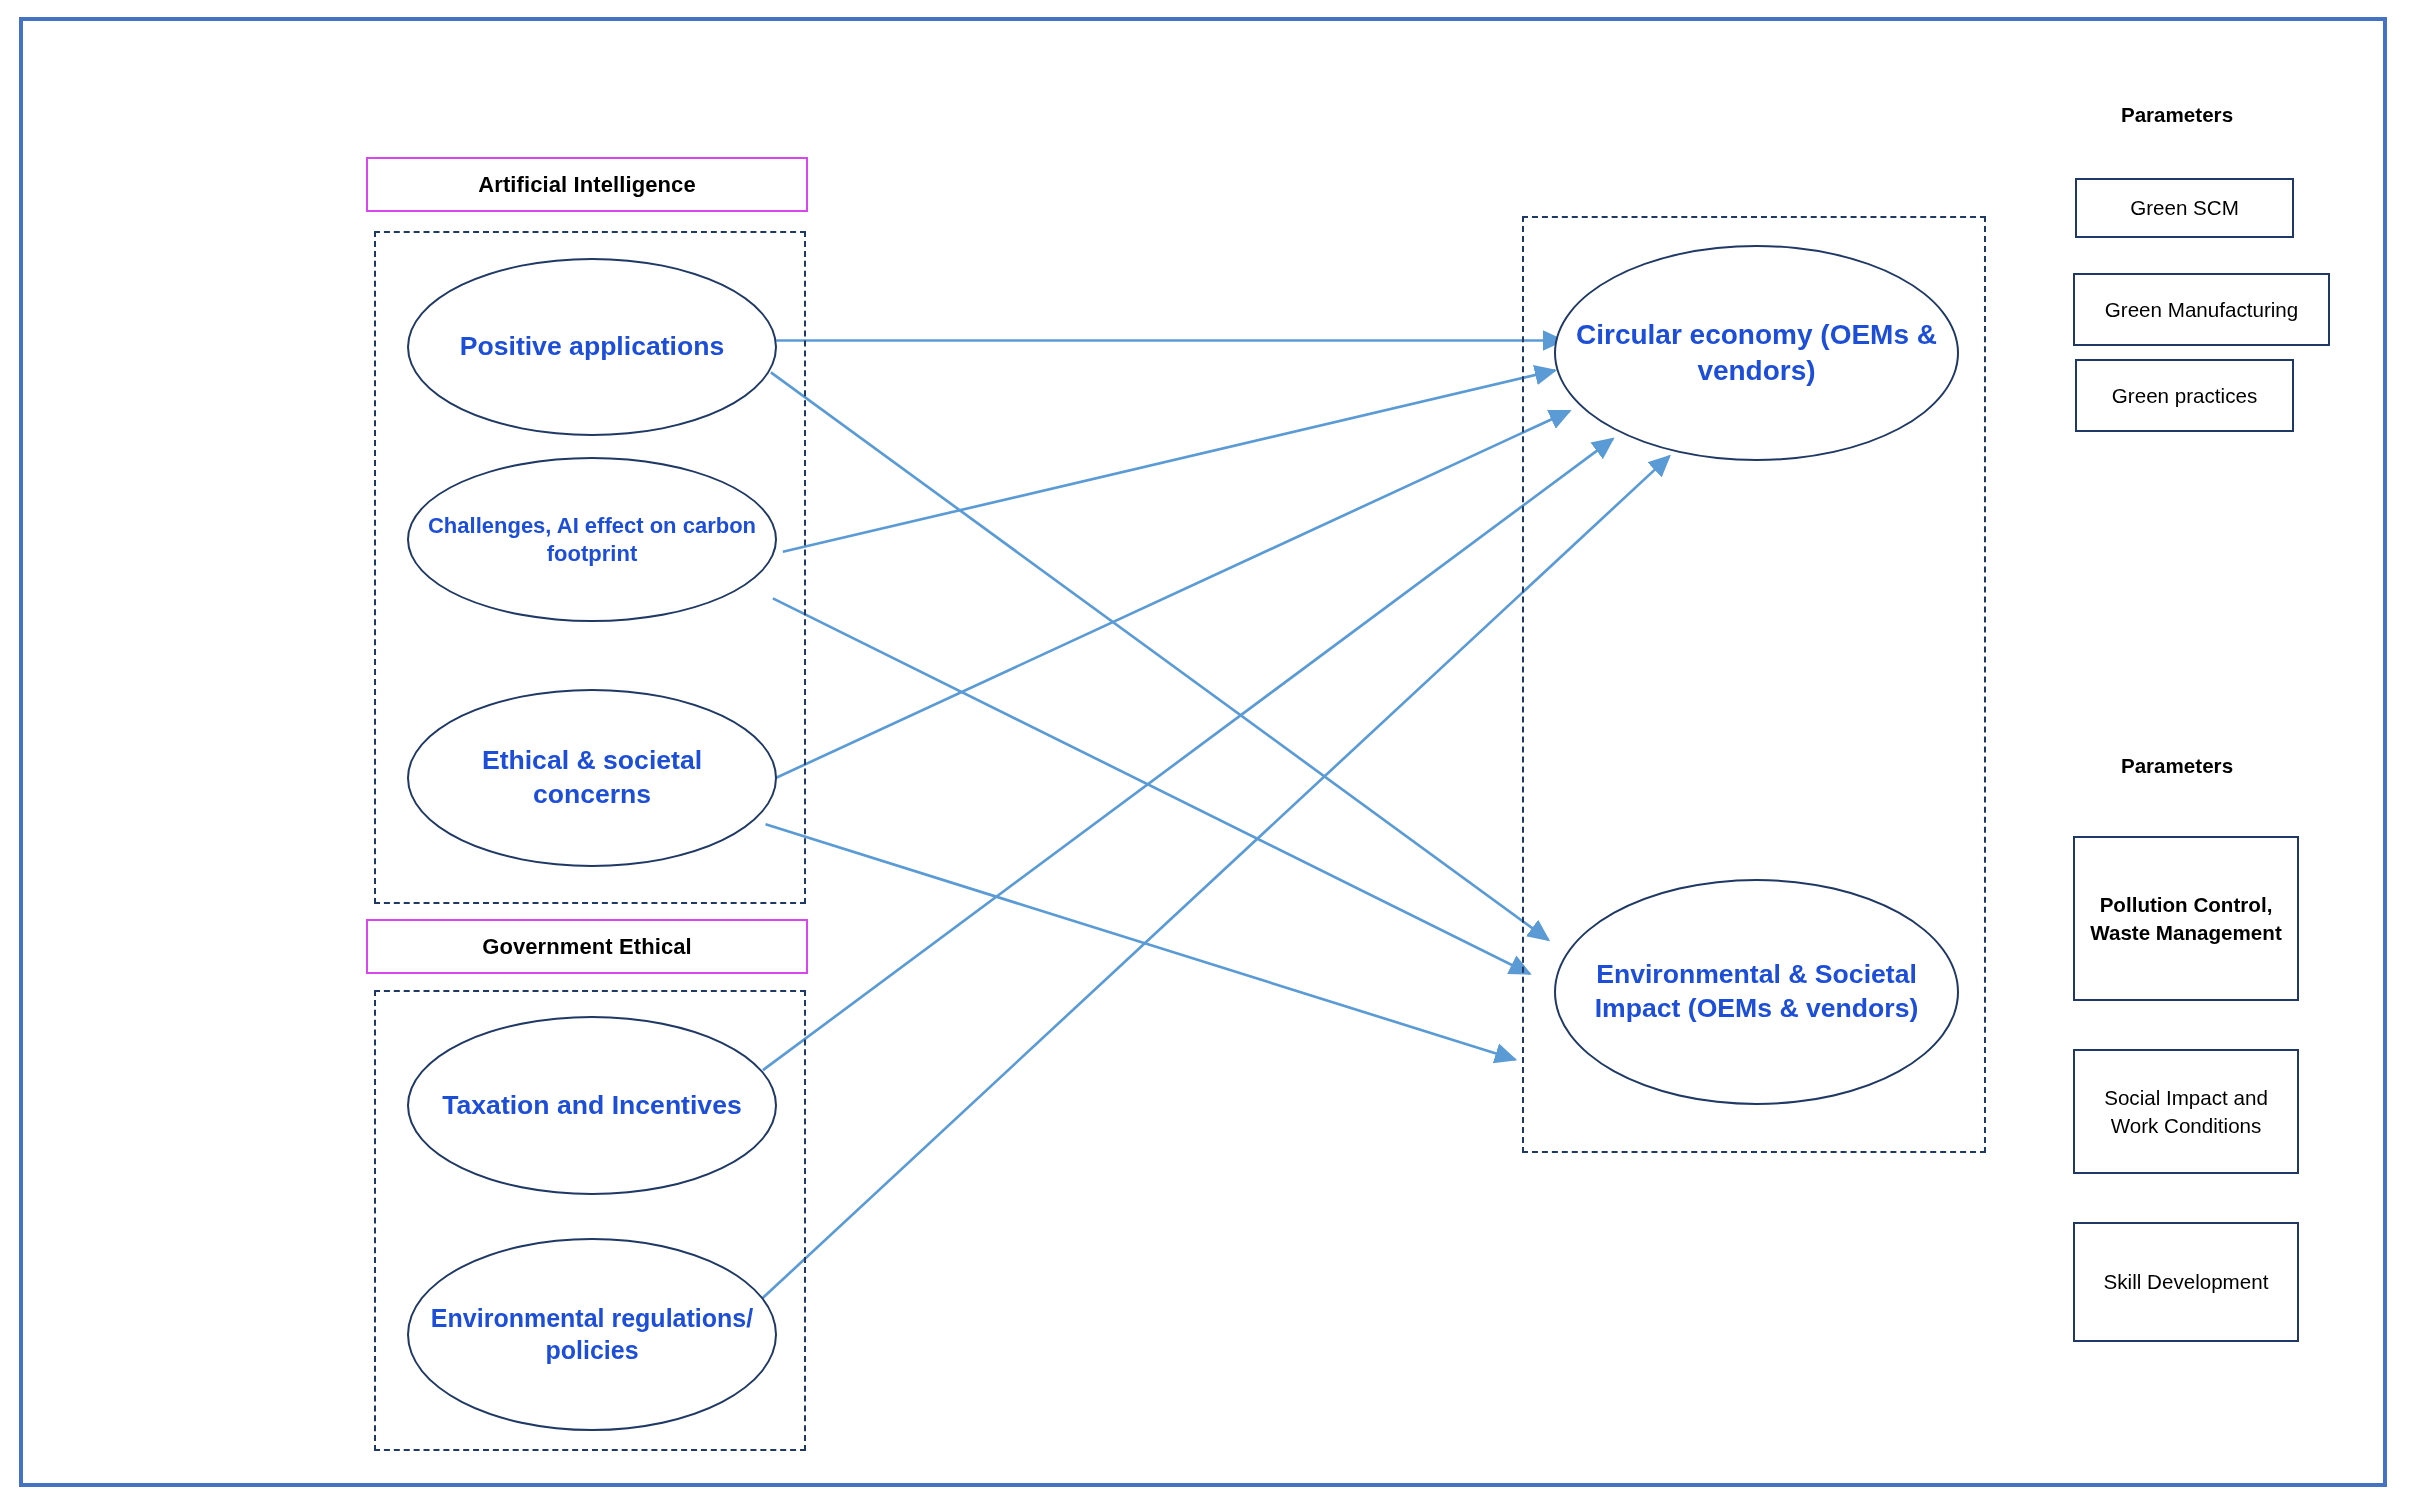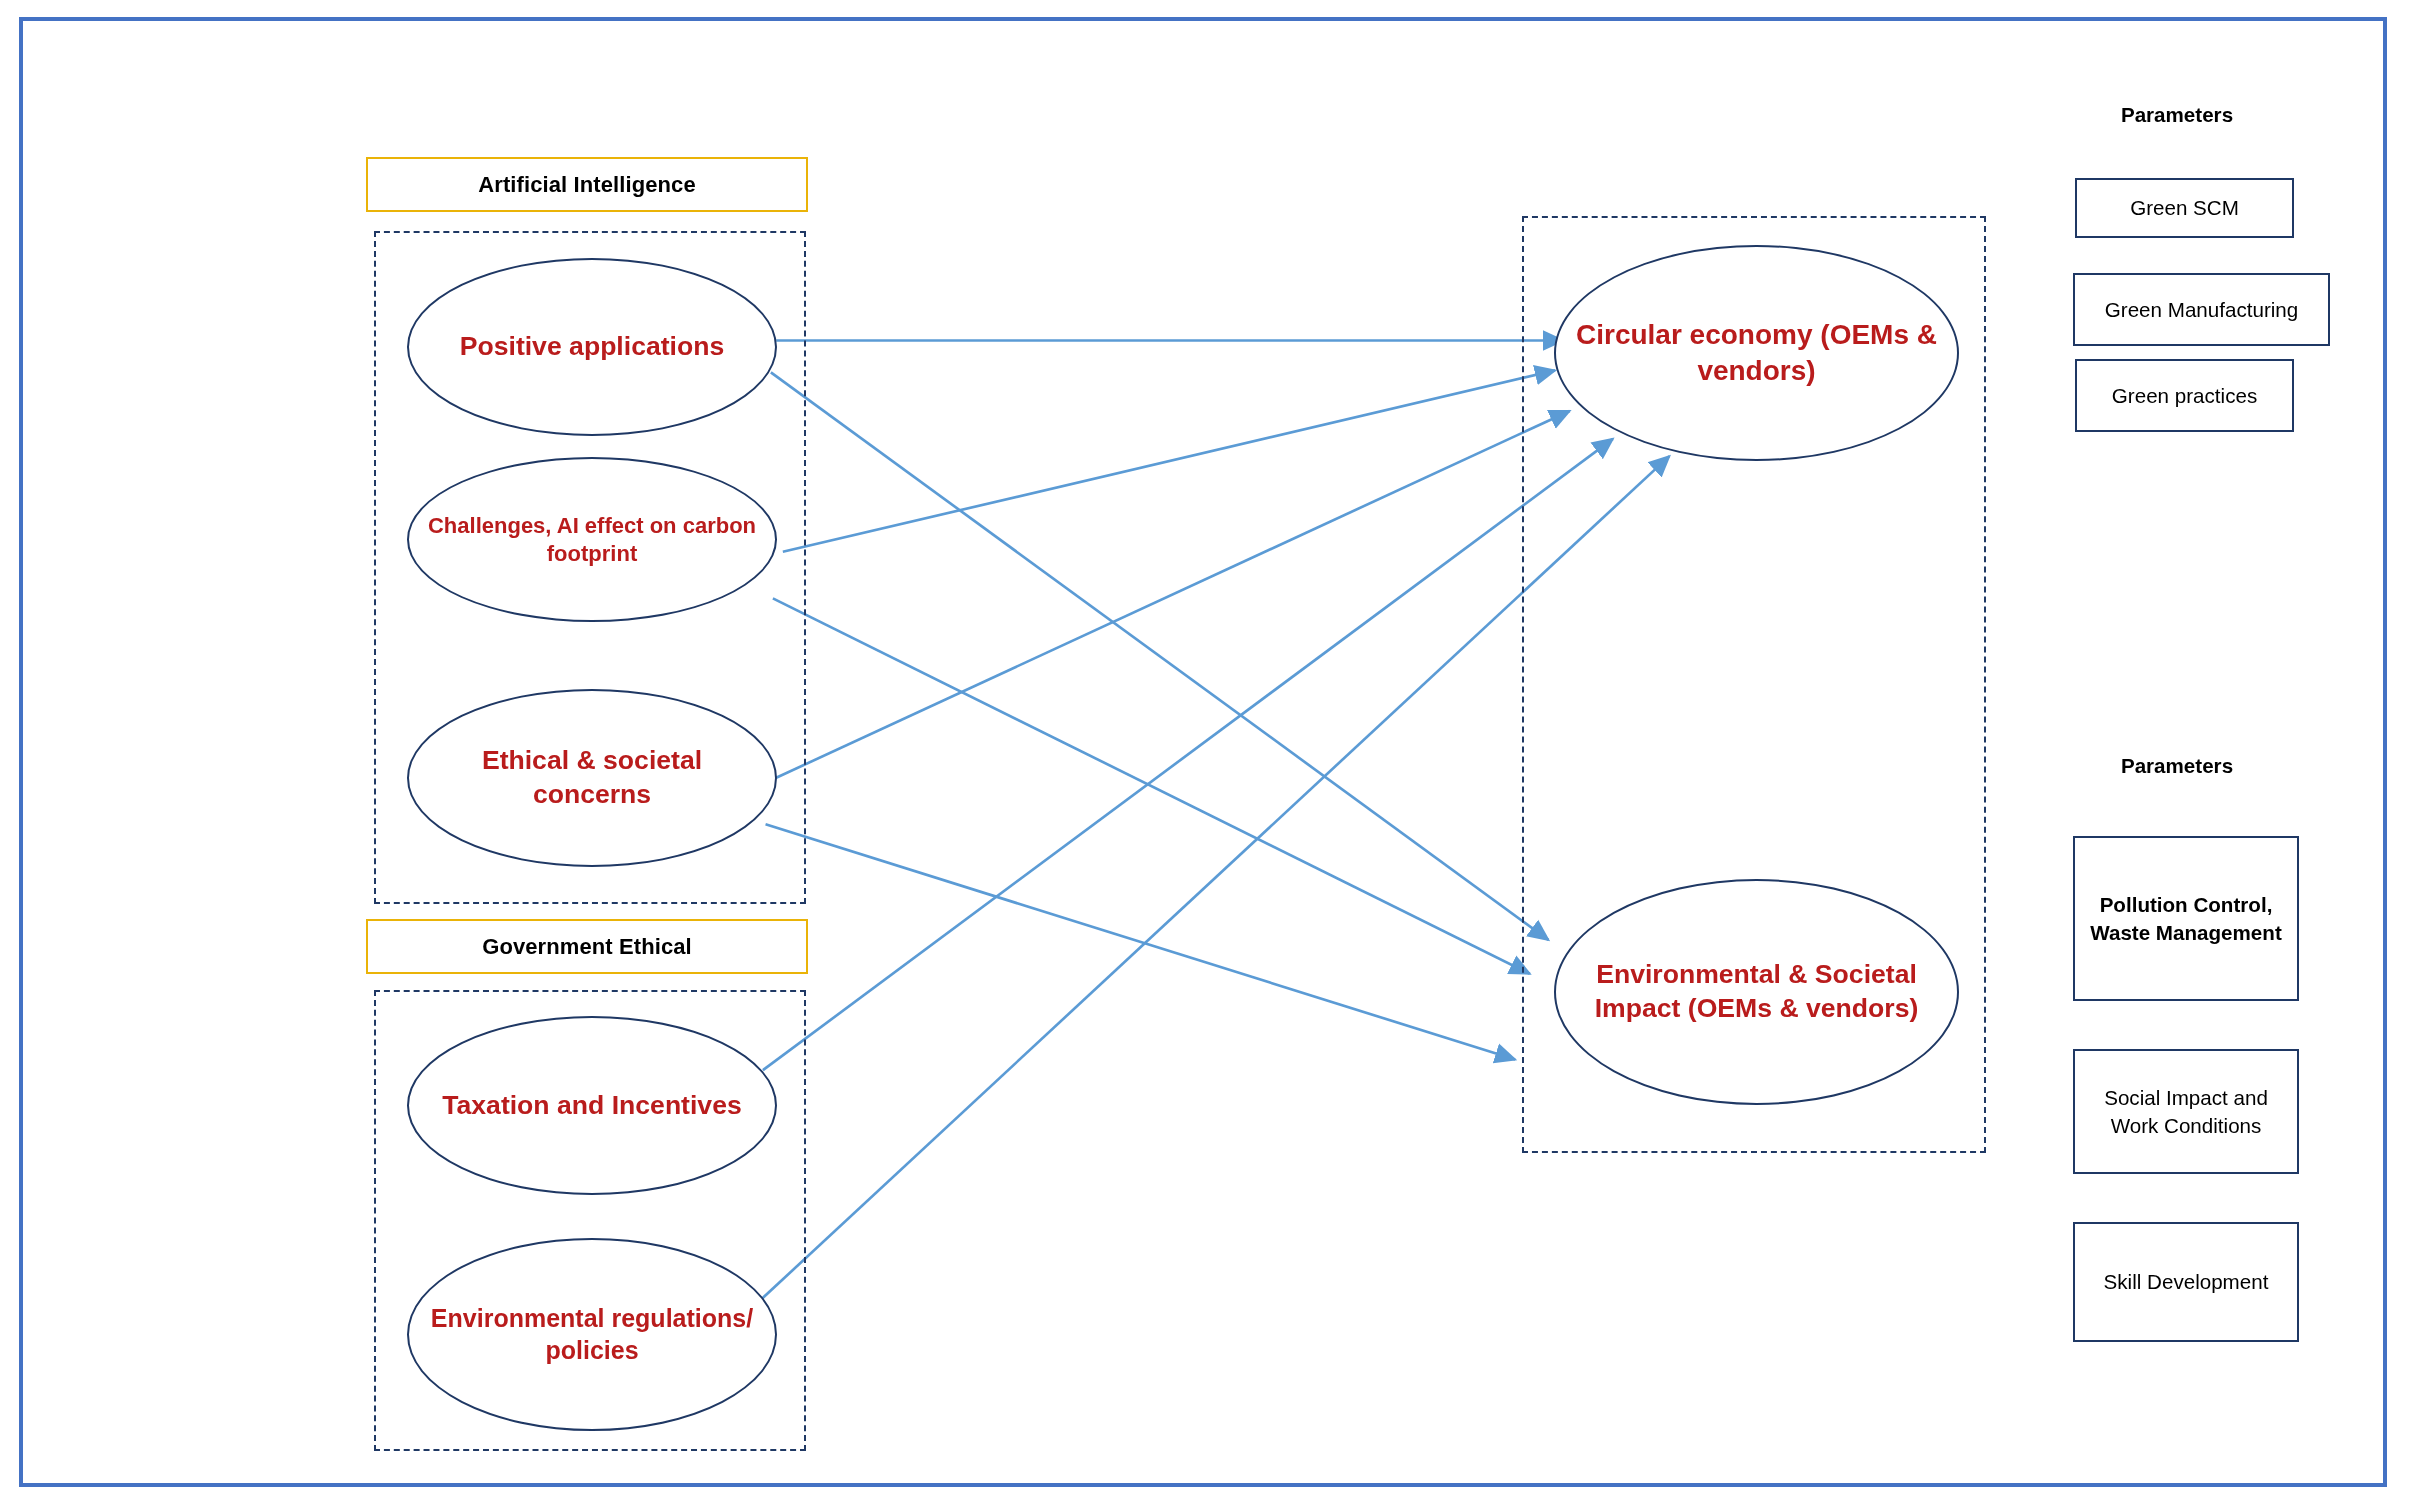--- a/index.html
+++ b/index.html
@@ -7,33 +7,33 @@
        font-family:"Liberation Sans",sans-serif;overflow:hidden;}
 
   #canvas{position:absolute;left:0;top:0;width:2413px;height:1509px;}
 
   
   .outer-frame{position:absolute;left:18.6px;top:17.3px;width:2368px;height:1470px;
       border:4px solid #4472C4;box-sizing:border-box;background:#fff;}
 
   
   .group-header{position:absolute;box-sizing:border-box;
-      border:2px solid #eab308;background:#fff;
+      border:2px solid #d946ef;background:#fff;
       display:flex;align-items:center;justify-content:center;
       font-weight:bold;font-size:22px;color:#000;letter-spacing:0.1px;}
 
   
   .dashed-box{position:absolute;box-sizing:border-box;
       border:2.7px dashed #1F3864;background:transparent;}
 
   
   .ellipse{position:absolute;box-sizing:border-box;
       border:2px solid #1F3864;border-radius:50%;background:#fff;
       display:flex;align-items:center;justify-content:center;text-align:center;
-      font-weight:bold;color:#b91c1c;line-height:1.27;padding:0 17.3px;}
+      font-weight:bold;color:#1d4ed8;line-height:1.27;padding:0 17.3px;}
 
   
   .param-title{position:absolute;font-weight:bold;font-size:20.6px;color:#000;
       text-align:center;}
   .param-box{position:absolute;box-sizing:border-box;
       border:2px solid #1F3864;background:#fff;
       display:flex;align-items:center;justify-content:center;text-align:center;
       font-size:20.6px;color:#000;line-height:1.33;padding:16px 8px;}
 
   svg.links{position:absolute;left:0;top:0;width:2413px;height:1509px;

